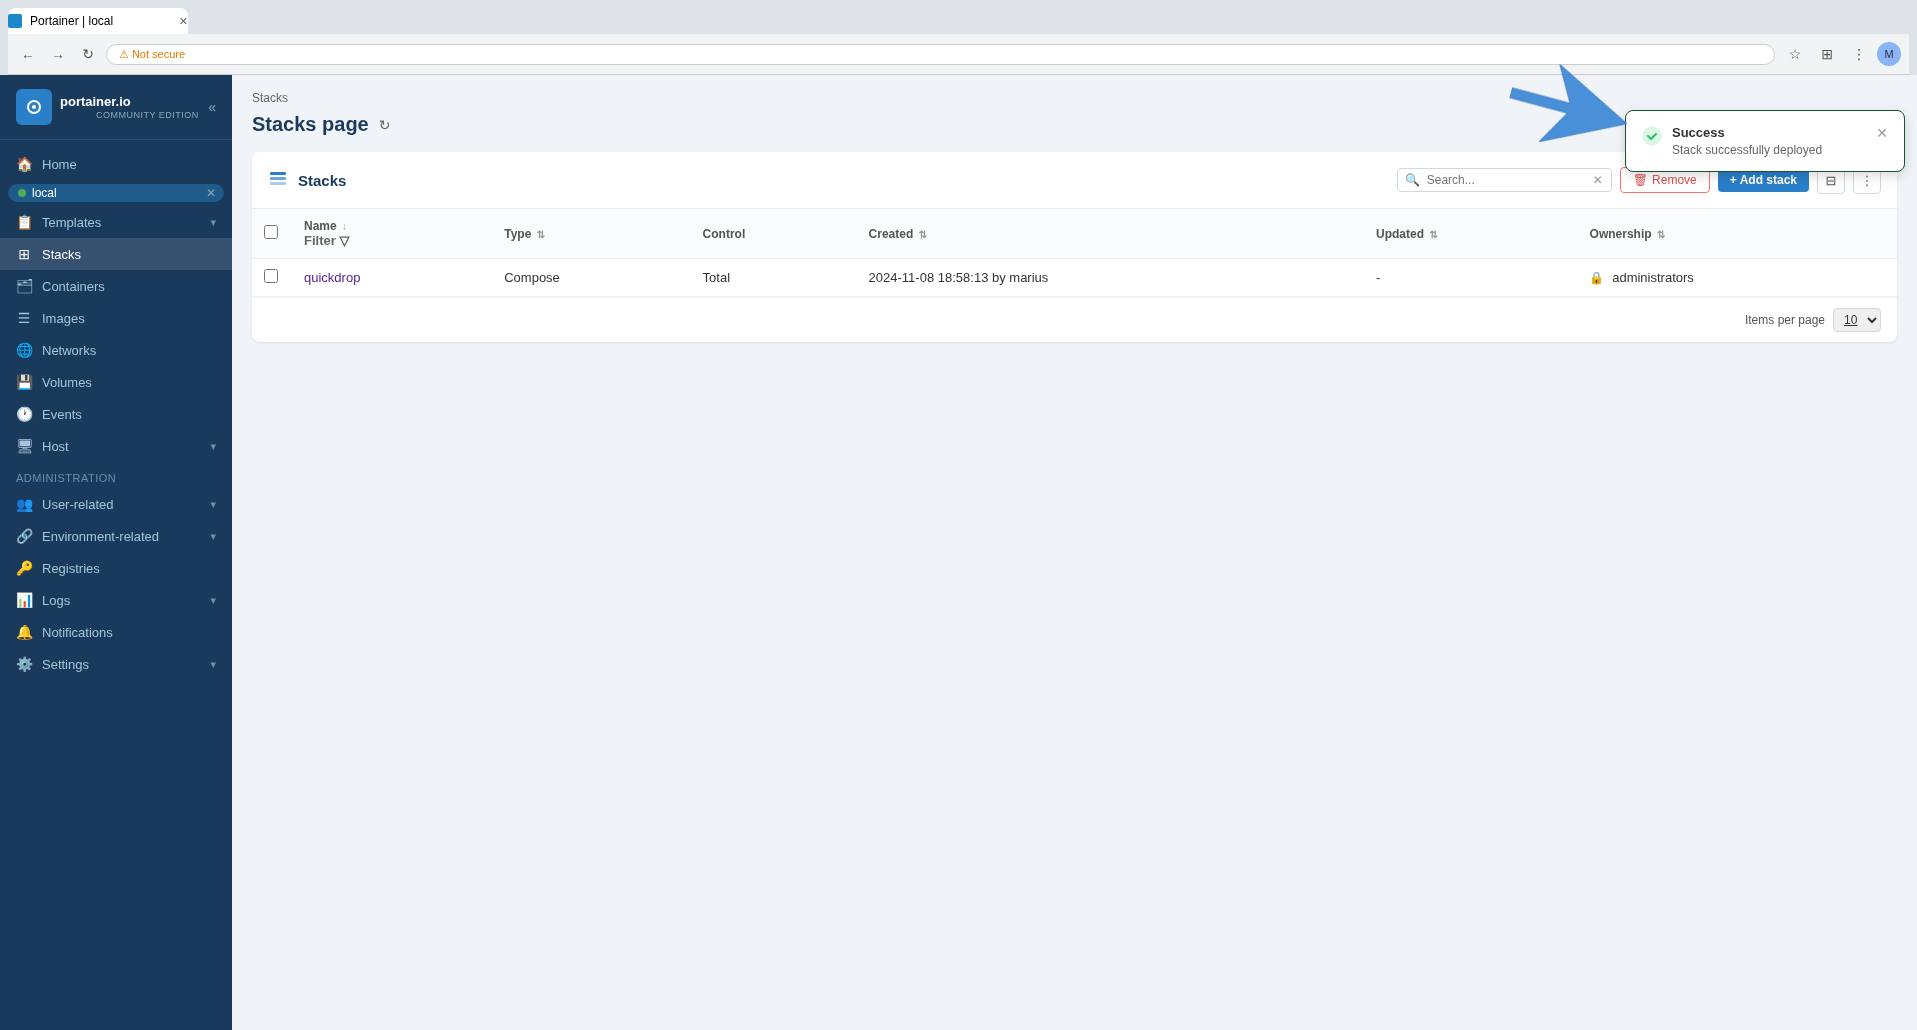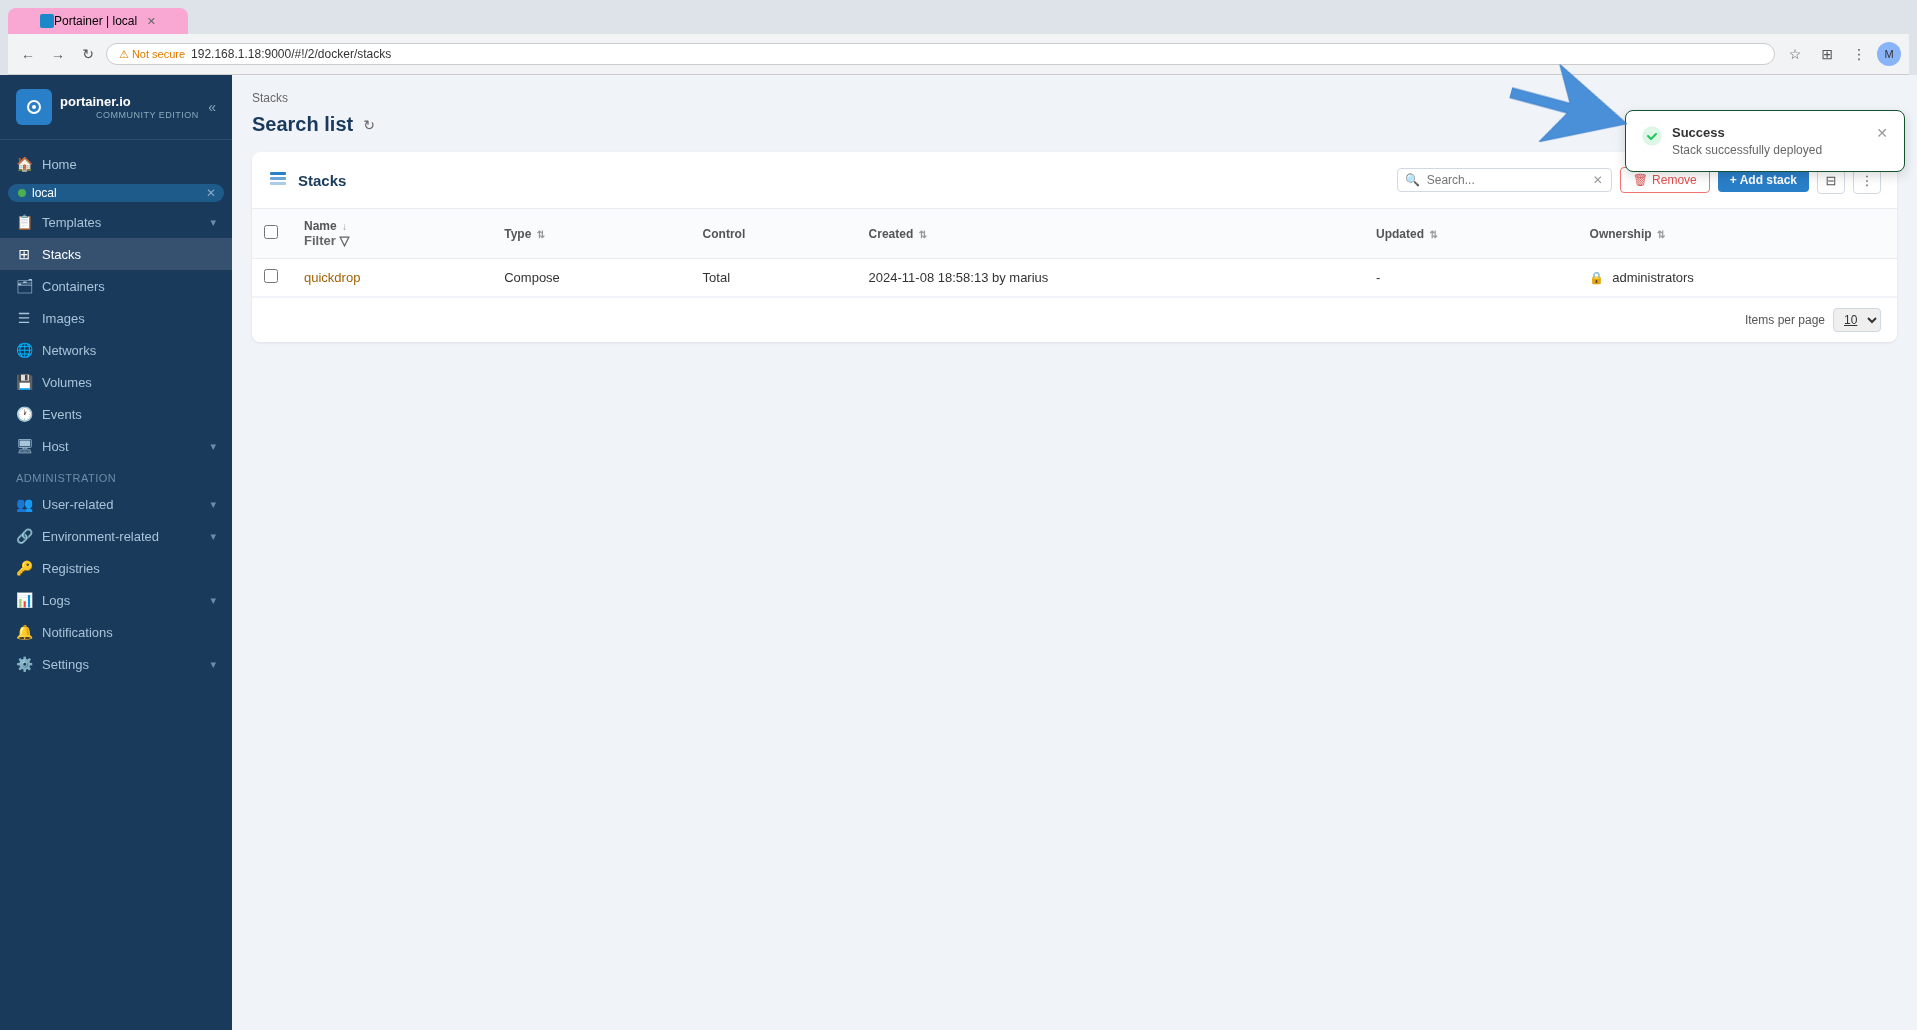--- a/index.html
+++ b/index.html
@@ -1,21 +1,21 @@
 <!DOCTYPE html>
 <html><head>
   <meta charset="utf-8">
   <style>
     * { box-sizing: border-box; margin: 0; padding: 0; }
     body { font-family: -apple-system, BlinkMacSystemFont, 'Segoe UI', Arial, sans-serif; font-size: 13px; background: #f0f4f8; display: flex; flex-direction: column; height: 100vh; overflow: hidden; }
 
     
     .browser-chrome { background: #dee3ea; padding: 8px 8px 0 8px; flex-shrink: 0; }
     .browser-tabs { display: flex; align-items: flex-end; margin-bottom: 0; }
-    .browser-tab { background: #f9a8d4; border-radius: 8px 8px 0 0; padding: 6px 32px; display: flex; align-items: center; font-size: 12px; min-width: 180px; }
+    .browser-tab { background: #ffffff; border-radius: 8px 8px 0 0; padding: 6px 0; display: flex; align-items: center; gap: 8px; font-size: 12px; min-width: 180px; }
     .tab-favicon { width: 14px; height: 14px; background: #1a88c9; border-radius: 2px; flex-shrink: 0; }
     .tab-title { flex: 1; }
     .tab-close { cursor: pointer; color: #666; font-size: 11px; }
     .browser-toolbar { background: #f1f3f4; padding: 6px 8px; display: flex; align-items: center; gap: 6px; border-bottom: 1px solid #ccc; }
     .nav-btn { width: 24px; height: 24px; border-radius: 50%; border: none; background: transparent; cursor: pointer; display: flex; align-items: center; justify-content: center; color: #555; font-size: 14px; }
     .address-bar { flex: 1; display: flex; align-items: center; background: #fff; border: 1px solid #ccc; border-radius: 20px; padding: 3px 12px; gap: 6px; font-size: 12px; color: #333; }
     .not-secure { color: #e07b00; display: flex; align-items: center; gap: 3px; font-size: 11px; }
     .address-text { flex: 1; }
     .toolbar-actions { display: flex; align-items: center; gap: 4px; }
     .toolbar-icon-btn { width: 28px; height: 28px; border-radius: 50%; border: none; background: transparent; cursor: pointer; display: flex; align-items: center; justify-content: center; color: #555; font-size: 14px; }
@@ -67,21 +67,21 @@
     .btn-remove { background: #fff; border: 1px solid #f87171; color: #e05252; border-radius: 4px; padding: 5px 12px; font-size: 12px; cursor: pointer; display: flex; align-items: center; gap: 4px; }
     .btn-add { background: #2a7fc9; border: none; color: #fff; border-radius: 4px; padding: 5px 12px; font-size: 12px; cursor: pointer; display: flex; align-items: center; gap: 4px; font-weight: 600; }
     .btn-icon { width: 28px; height: 28px; border: 1px solid #d0d8e4; border-radius: 4px; background: #fff; cursor: pointer; display: flex; align-items: center; justify-content: center; font-size: 13px; color: #555; }
 
     
     .table-wrapper { overflow-x: auto; }
     table { width: 100%; border-collapse: collapse; }
     thead th { padding: 10px 12px; text-align: left; font-size: 12px; font-weight: 600; color: #555; border-bottom: 1px solid #e8ecf0; background: #fafbfc; white-space: nowrap; }
     thead th .sort-icon { font-size: 10px; color: #999; margin-left: 2px; }
     tbody td { padding: 10px 12px; border-bottom: 1px solid #f0f4f8; font-size: 13px; color: #333; }
-    .stack-link { color: #a16207; text-decoration: none; cursor: pointer; }
+    .stack-link { color: #4c1d95; text-decoration: none; cursor: pointer; }
     .ownership-icon { color: #999; font-size: 12px; margin-right: 4px; }
 
     .table-footer { display: flex; justify-content: flex-end; align-items: center; padding: 10px 16px; gap: 8px; font-size: 12px; color: #555; border-top: 1px solid #f0f4f8; }
     .items-per-page-select { border: 1px solid #d0d8e4; border-radius: 4px; padding: 3px 6px; font-size: 12px; color: #333; cursor: pointer; text-decoration: underline; }
 
     
     .checkbox { width: 14px; height: 14px; cursor: pointer; }
 
     
     .notification-toast { position: fixed; top: 110px; right: 12px; background: #fff; border: 1px solid #14532d; border-radius: 8px; box-shadow: 0 4px 12px rgba(0,0,0,0.15); padding: 14px 16px; display: flex; align-items: flex-start; gap: 10px; min-width: 280px; max-width: 320px; z-index: 1000; }
@@ -108,21 +108,20 @@
     </div>
   </div>
   <div class="browser-toolbar">
     <button class="nav-btn">←</button>
     <button class="nav-btn">→</button>
     <button class="nav-btn">↻</button>
     <div class="address-bar">
       <span class="not-secure">
         ⚠ <span>Not secure</span>
       </span>
-      <span class="address-text">192.168.1.18:9000/#!/2/docker/stacks</span>
     </div>
     <div class="toolbar-actions">
       <button class="toolbar-icon-btn">☆</button>
       <button class="toolbar-icon-btn">⊞</button>
       <button class="toolbar-icon-btn">⋮</button>
       <div class="profile-circle">M</div>
     </div>
   </div>
 </div>
 
@@ -235,21 +234,21 @@
         <span class="nav-item-icon">⚙️</span>
         <span class="nav-item-label">Settings</span>
         <span class="nav-item-arrow">▾</span>
       </div>
     </div>
   </div>
 
   <div class="main-content">
     <div class="breadcrumb">Stacks</div>
     <div class="page-title-row">
-      <h1 class="page-title">Search list</h1>
+      <h1 class="page-title">Stacks page</h1>
       <span class="refresh-icon">↻</span>
     </div>
 
     <div class="panel">
       <div class="panel-header">
         <span class="panel-title-icon">
           <svg width="20" height="20" viewBox="0 0 20 20" fill="none">
             <rect x="2" y="4" width="16" height="3" rx="1" fill="#2a7fc9"></rect>
             <rect x="2" y="9" width="16" height="3" rx="1" fill="#2a7fc9" opacity="0.7"></rect>
             <rect x="2" y="14" width="16" height="3" rx="1" fill="#2a7fc9" opacity="0.4"></rect>

